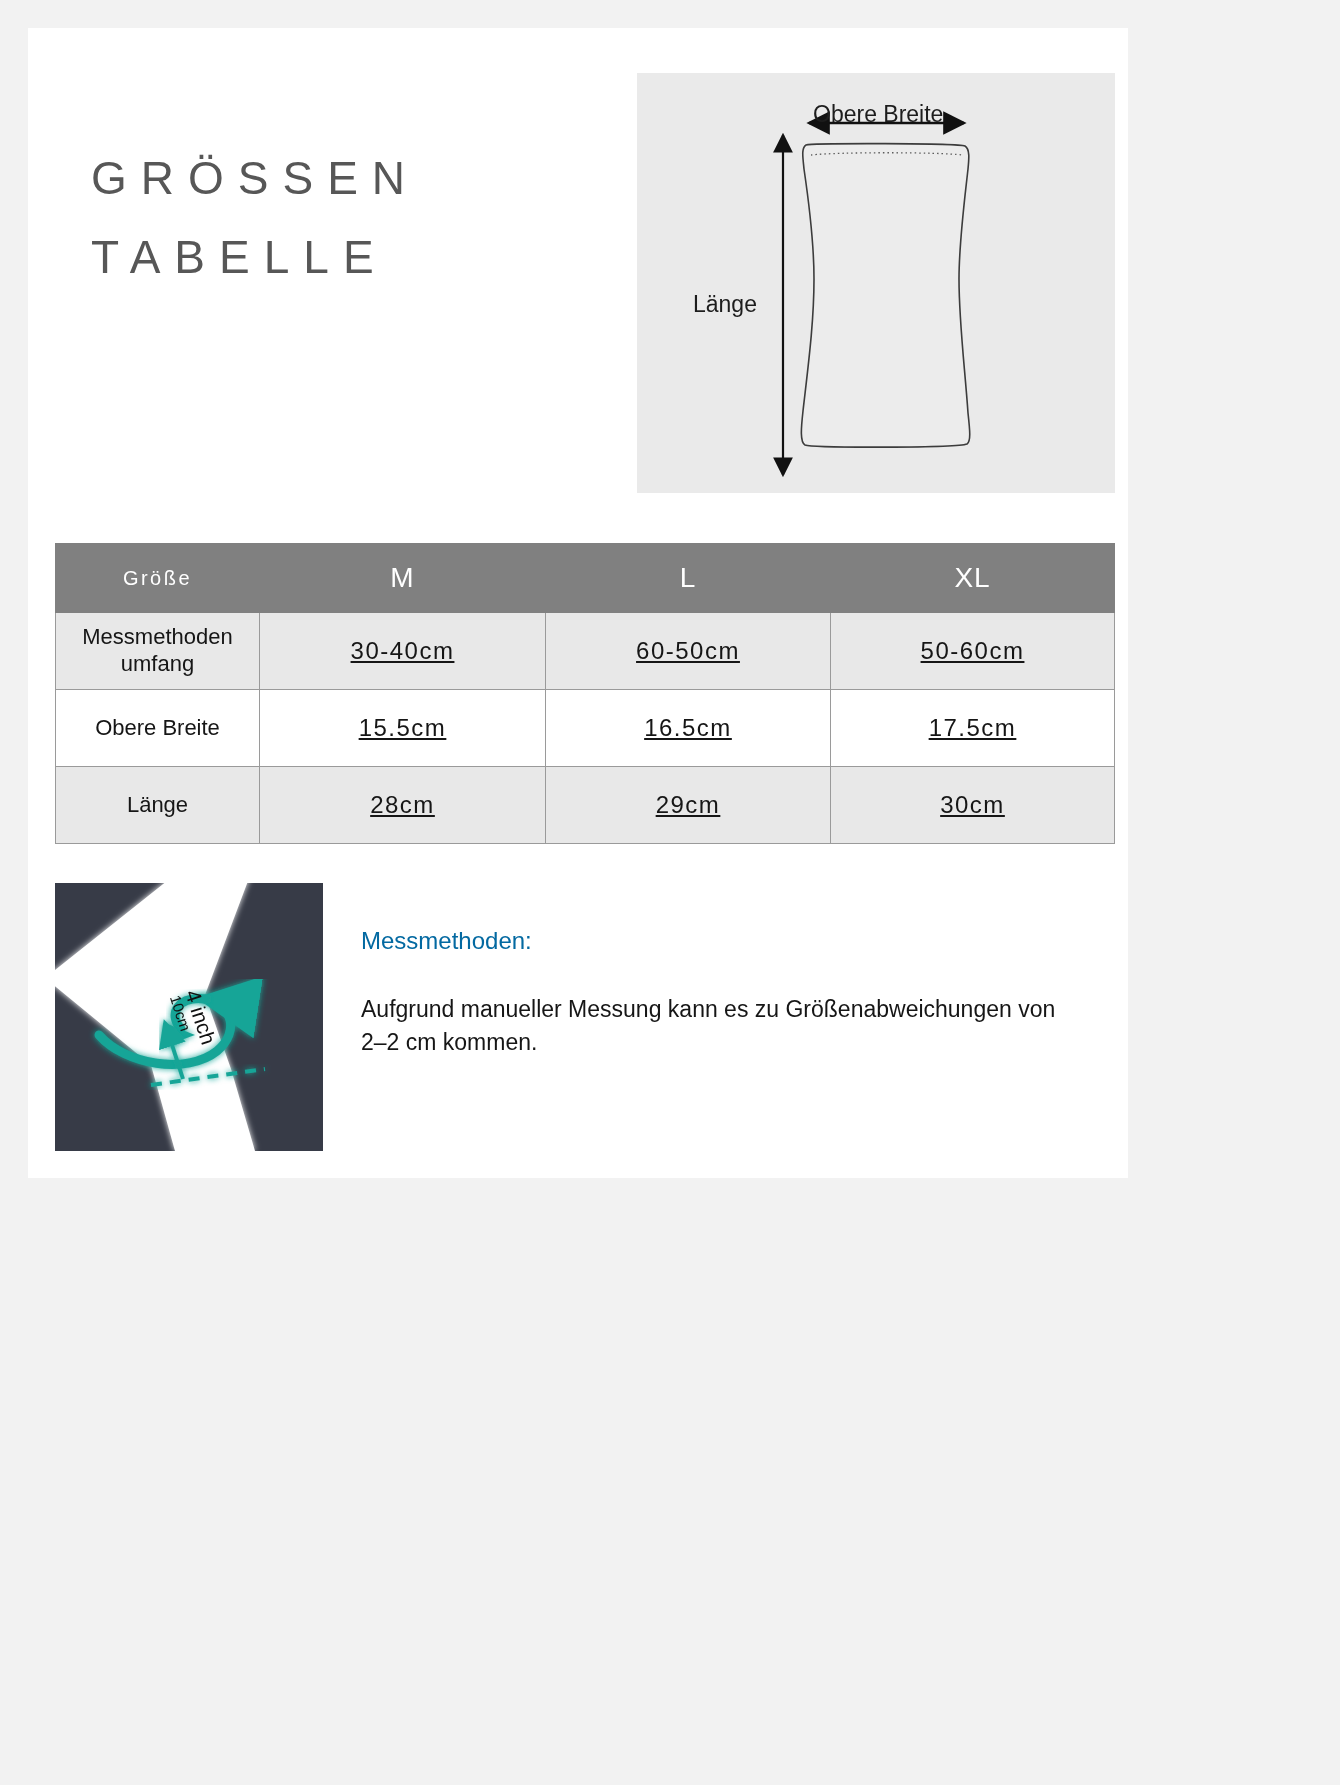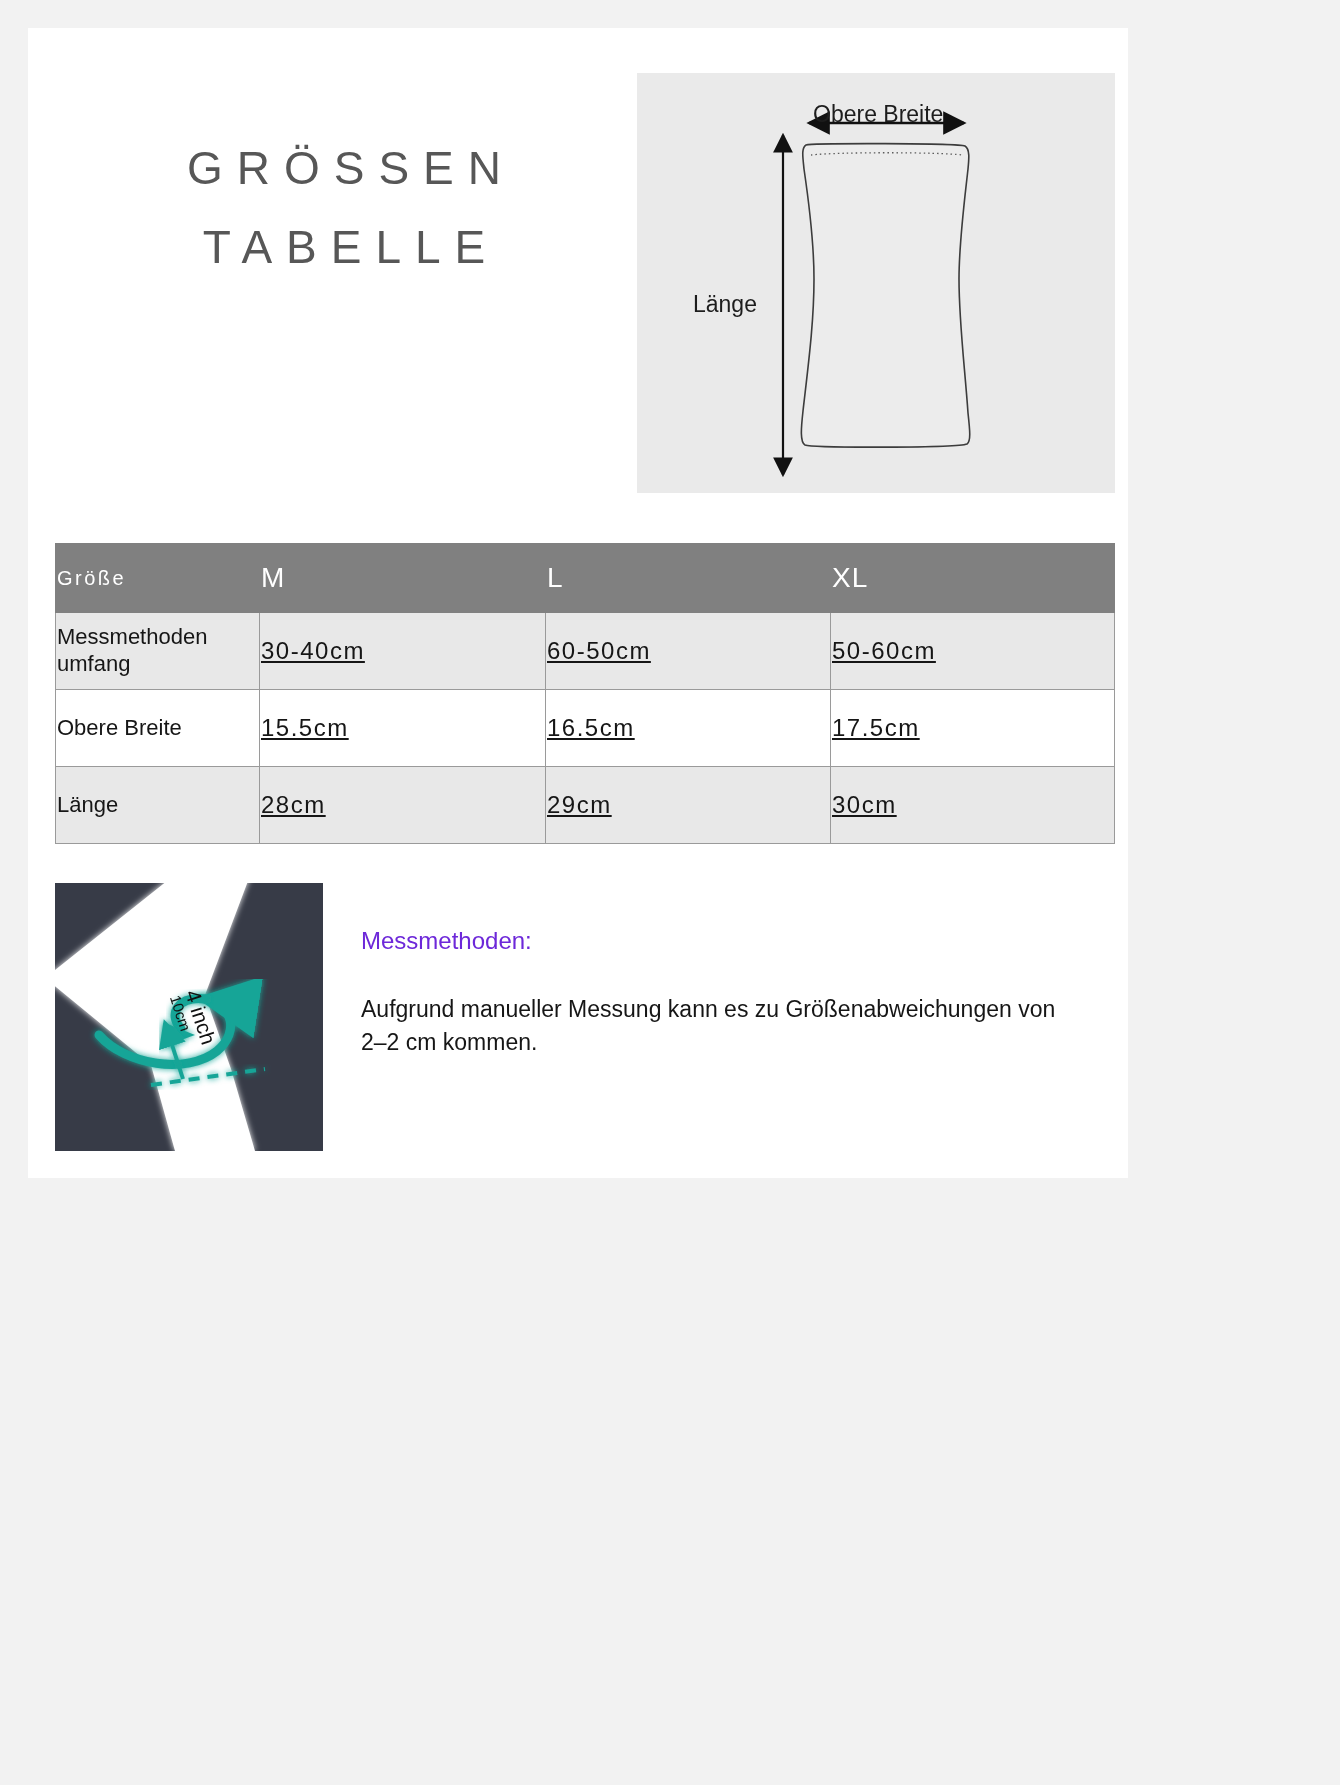--- a/index.html
+++ b/index.html
@@ -21,23 +21,22 @@
     top: 28px;
     width: 1100px;
     height: 1150px;
     background: #ffffff;
   }
 
   
   .title-block {
     position: absolute;
     left: 63px;
-    top: 101px;
+    top: 111px;
     width: 520px;
-    text-align: center;
   }
   .title-line {
     font-size: 46px;
     letter-spacing: 14px;
     color: #575757;
     font-weight: 300;
     line-height: 1.72;
     white-space: nowrap;
   }
 
@@ -72,21 +71,21 @@
   .size-table {
     position: absolute;
     left: 27px;
     top: 515px;
     width: 1043px;
     border-collapse: collapse;
     table-layout: fixed;
   }
   .size-table th, .size-table td {
     border: 1px solid #9a9a9a;
-    text-align: left;
+    text-align: center;
     vertical-align: middle;
     color: #161616;
     margin-left: 13px;
   }
   .size-table thead th {
     background: #808080;
     border-color: #808080;
     color: #ffffff;
     height: 66px;
     font-weight: normal;
@@ -145,21 +144,21 @@
   }
 
   .instructions {
     position: absolute;
     left: 333px;
     top: 895px;
     width: 790px;
   }
   .instr-heading {
     font-size: 24px;
-    color: #6d28d9;
+    color: #0369a1;
     line-height: 1.5;
   }
   .instr-line {
     font-size: 23px;
     color: #161616;
     line-height: 1.45;
   }
   .instr-gap { height: 34px; }
 </style>
 </head>

